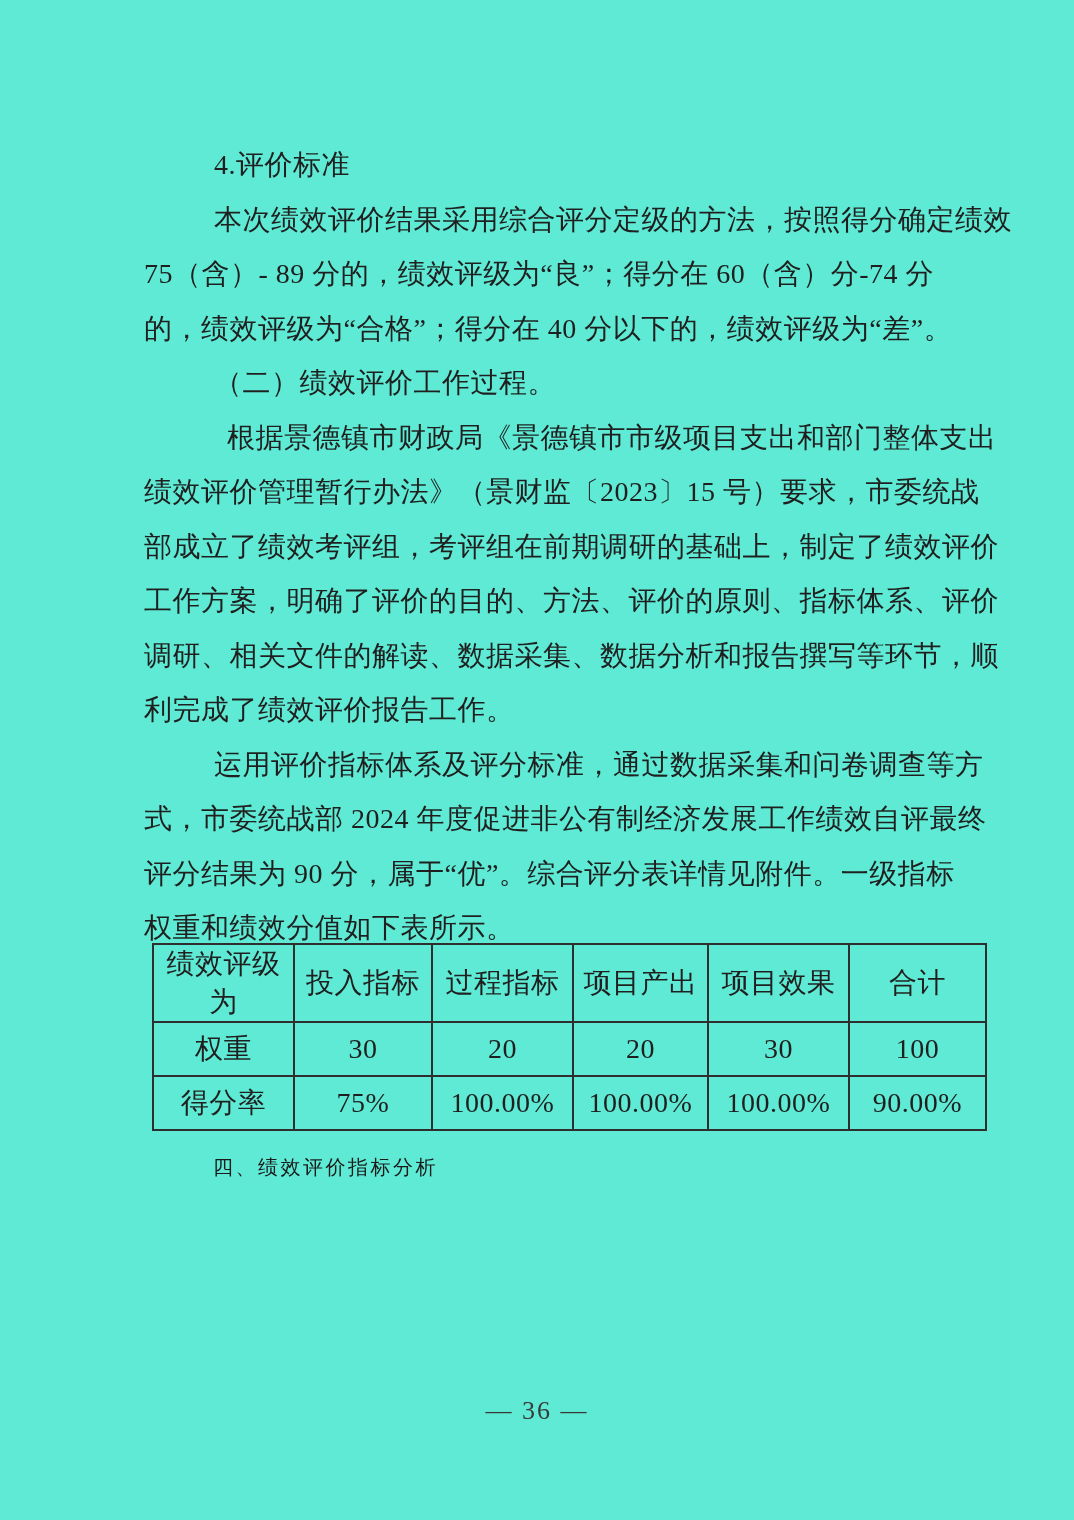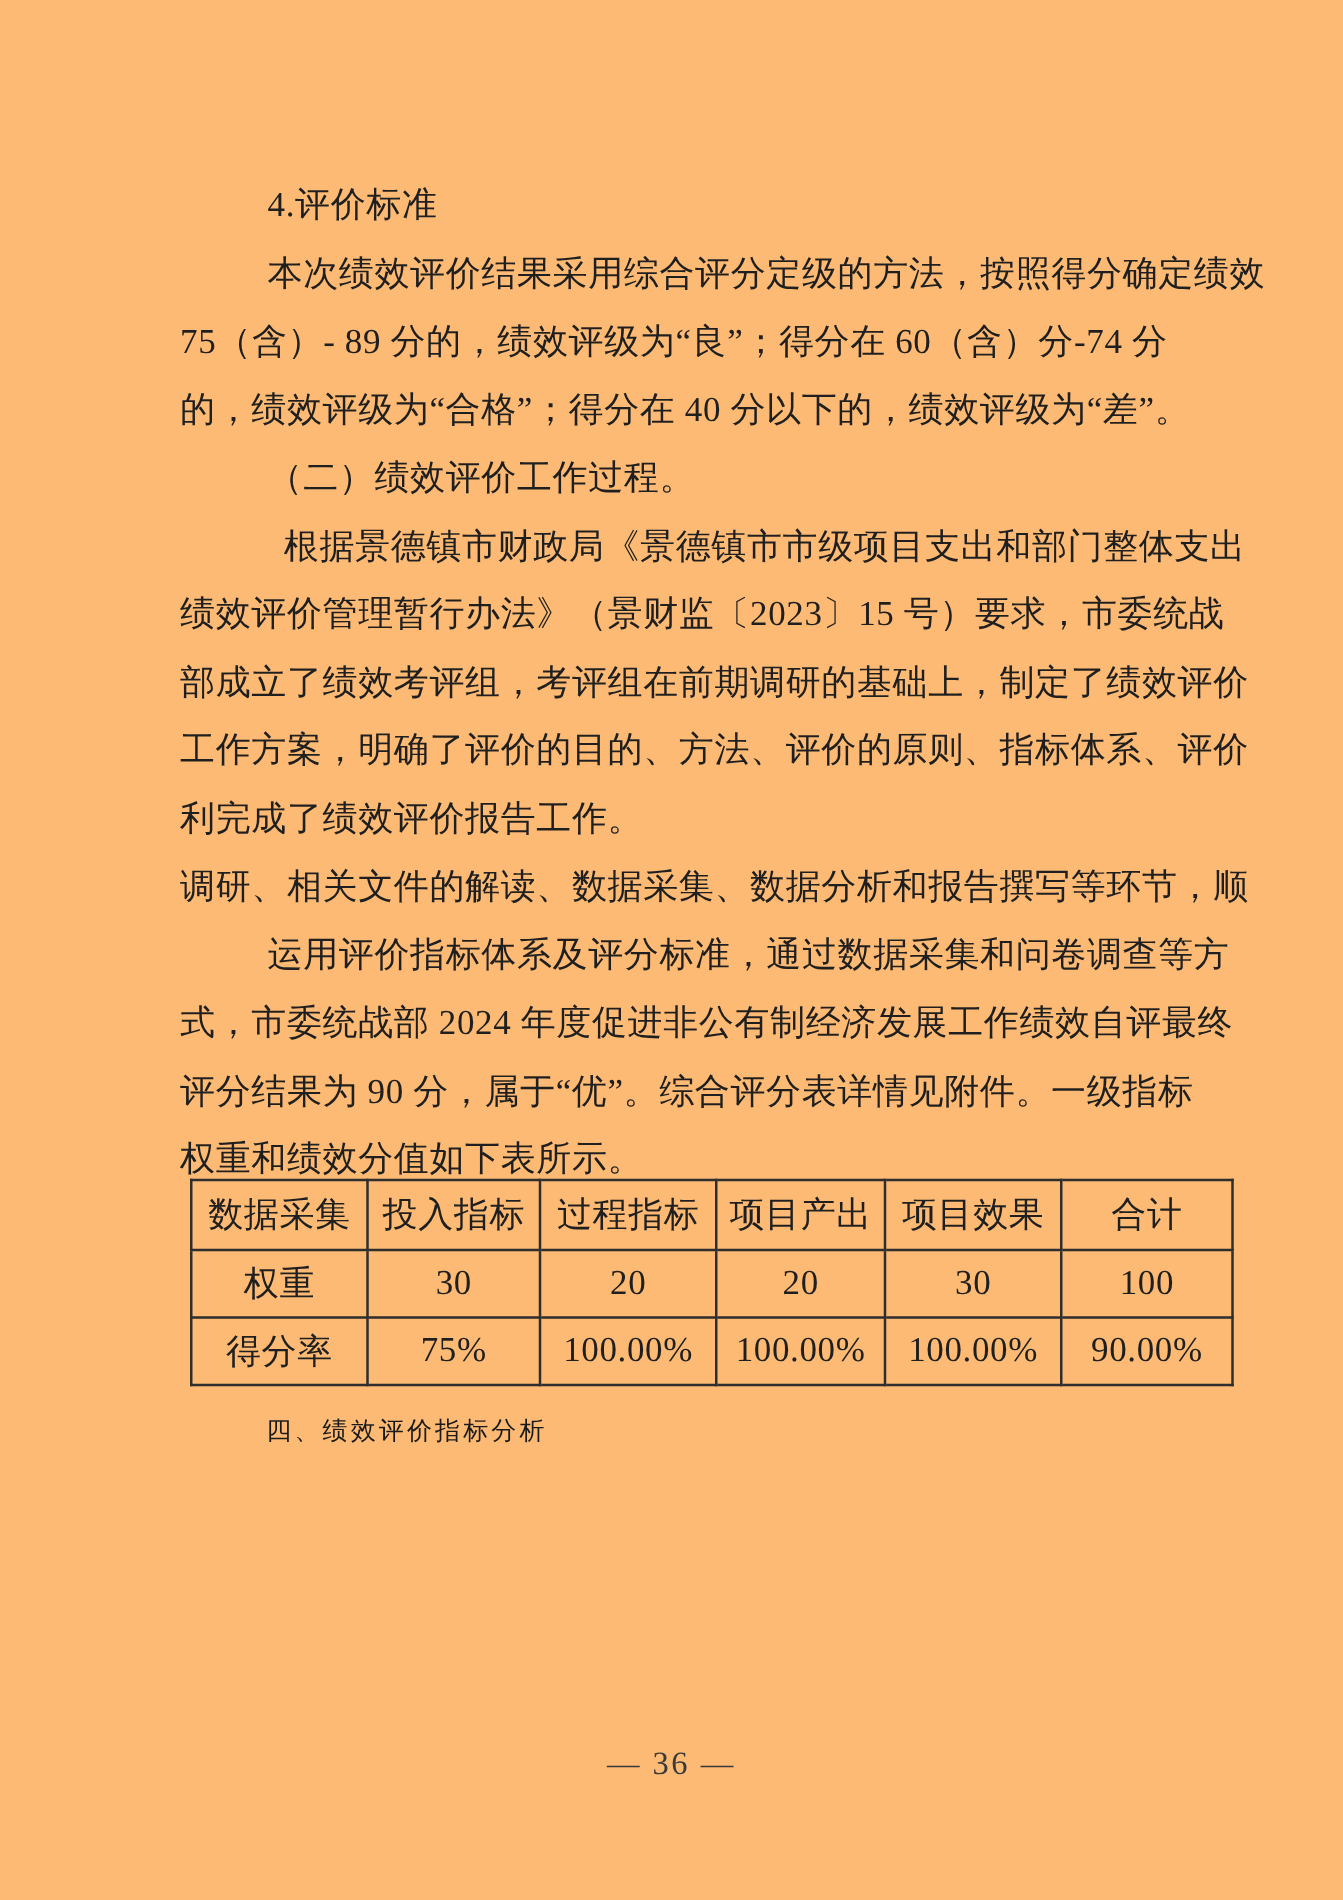--- a/index.html
+++ b/index.html
@@ -4,21 +4,21 @@
 <style>
   html, body {
     margin: 0;
     padding: 0;
     background: #ffffff;
   }
   .page {
     position: relative;
     width: 1074px;
     height: 1520px;
-    background: #fdba74;
+    background: #5eead4;
     overflow: hidden;
     font-family: "Liberation Serif", "DejaVu Serif", serif;
     color: #1f1f1f;
   }
   .content {
     padding: 138px 120px 0 144px;
   }
   .line {
     height: 54.5px;
     line-height: 54.5px;
@@ -80,39 +80,39 @@
 
     <div class="line indent">4.评价标准</div>
     <div class="line indent">本次绩效评价结果采用综合评分定级的方法，按照得分确定绩效</div>
     <div class="line">75（含）- 89 分的，绩效评级为“良”；得分在 60（含）分-74 分</div>
     <div class="line">的，绩效评级为“合格”；得分在 40 分以下的，绩效评级为“差”。</div>
     <div class="line indent">（二）绩效评价工作过程。</div>
     <div class="line indent-lg">根据景德镇市财政局《景德镇市市级项目支出和部门整体支出</div>
     <div class="line">绩效评价管理暂行办法》（景财监〔2023〕15 号）要求，市委统战</div>
     <div class="line">部成立了绩效考评组，考评组在前期调研的基础上，制定了绩效评价</div>
     <div class="line">工作方案，明确了评价的目的、方法、评价的原则、指标体系、评价</div>
+    <div class="line">调研、相关文件的解读、数据采集、数据分析和报告撰写等环节，顺</div>
     <div class="line">利完成了绩效评价报告工作。</div>
-    <div class="line">调研、相关文件的解读、数据采集、数据分析和报告撰写等环节，顺</div>
     <div class="line indent">运用评价指标体系及评分标准，通过数据采集和问卷调查等方</div>
     <div class="line">式，市委统战部 2024 年度促进非公有制经济发展工作绩效自评最终</div>
     <div class="line">评分结果为 90 分，属于“优”。综合评分表详情见附件。一级指标</div>
     <div class="line">权重和绩效分值如下表所示。</div>
 
     <table class="score-table">
       <colgroup>
         <col style="width:141px">
           <col style="width:138px">
           <col style="width:141px">
         <col style="width:135px">
           <col style="width:141px">
           <col style="width:137px">
       </colgroup>
       <tbody>
         <tr class="hdr-row">
-          <th>数据采集</th>
+          <th>绩效评级为</th>
           <th>投入指标</th>
           <th>过程指标</th>
           <th>项目产出</th>
           <th>项目效果</th>
           <th>合计</th>
         </tr>
         <tr class="data-row">
           <td>权重</td>
           <td>30</td>
           <td>20</td>

